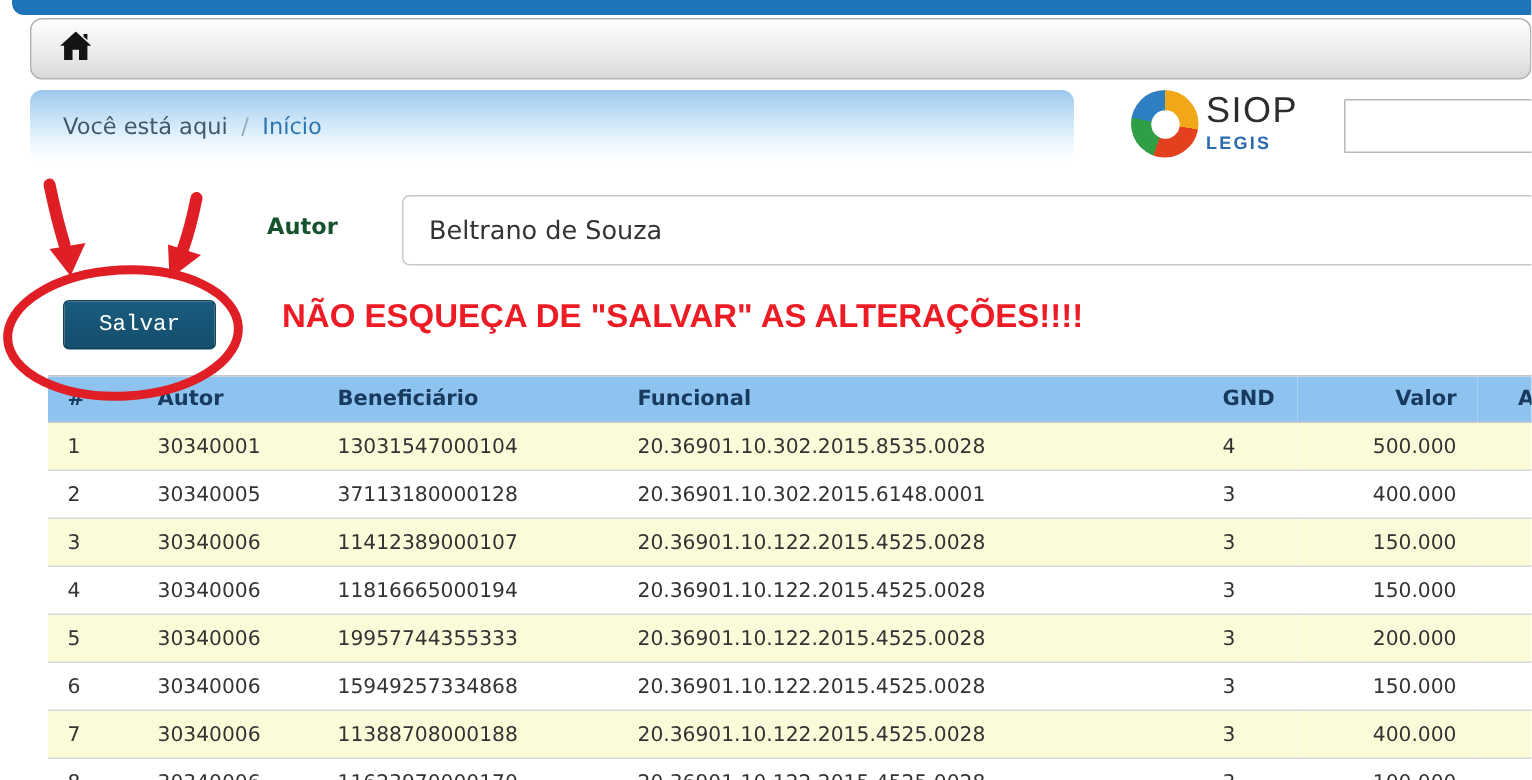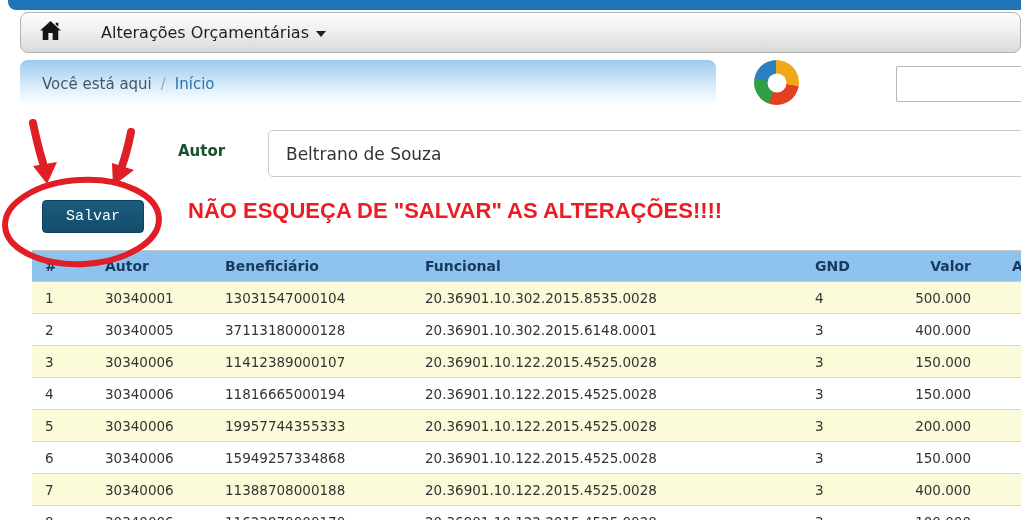--- a/index.html
+++ b/index.html
@@ -86,34 +86,34 @@
 <div class="top-bar"></div>
 
 <div class="navbar">
   <div class="home-btn">
     <span>
       <svg width="21" height="19" viewBox="0 0 24 22">
           <path fill="#141414" d="M12 0 L24 11 L21 11 L21 22 L14.5 22 L14.5 14 L9.5 14 L9.5 22 L3 22 L3 11 L0 11 Z M18 2 L21 2 L21 6.5 L18 4 Z"></path>
         </svg>
     </span>
   </div>
-  <div class="nav-item">
-    <span>Alterações Orçamentárias</span>
-    <span class="caret"></span>
-  </div>
 </div>
 
 <div class="breadcrumb">
   <span class="here">Você está aqui</span>
   <span class="sep">/</span>
   <span class="crumb-link">Início</span>
 </div>
 
 <div class="logo">
   <div class="swirl"></div>
+  <div class="logo-text">
+    <div class="logo-title">SIOP</div>
+    <div class="logo-sub">LEGIS</div>
+  </div>
 </div>
 
 <input class="search-input" type="text" value="" style="">
 
 <label class="author-label">Autor</label>
 <input class="author-input" type="text" value="Beltrano de Souza" style="">
 
 <button class="save-btn">Salvar</button>
 
 <div class="warning-text">NÃO ESQUEÇA DE "SALVAR" AS ALTERAÇÕES!!!!</div>

